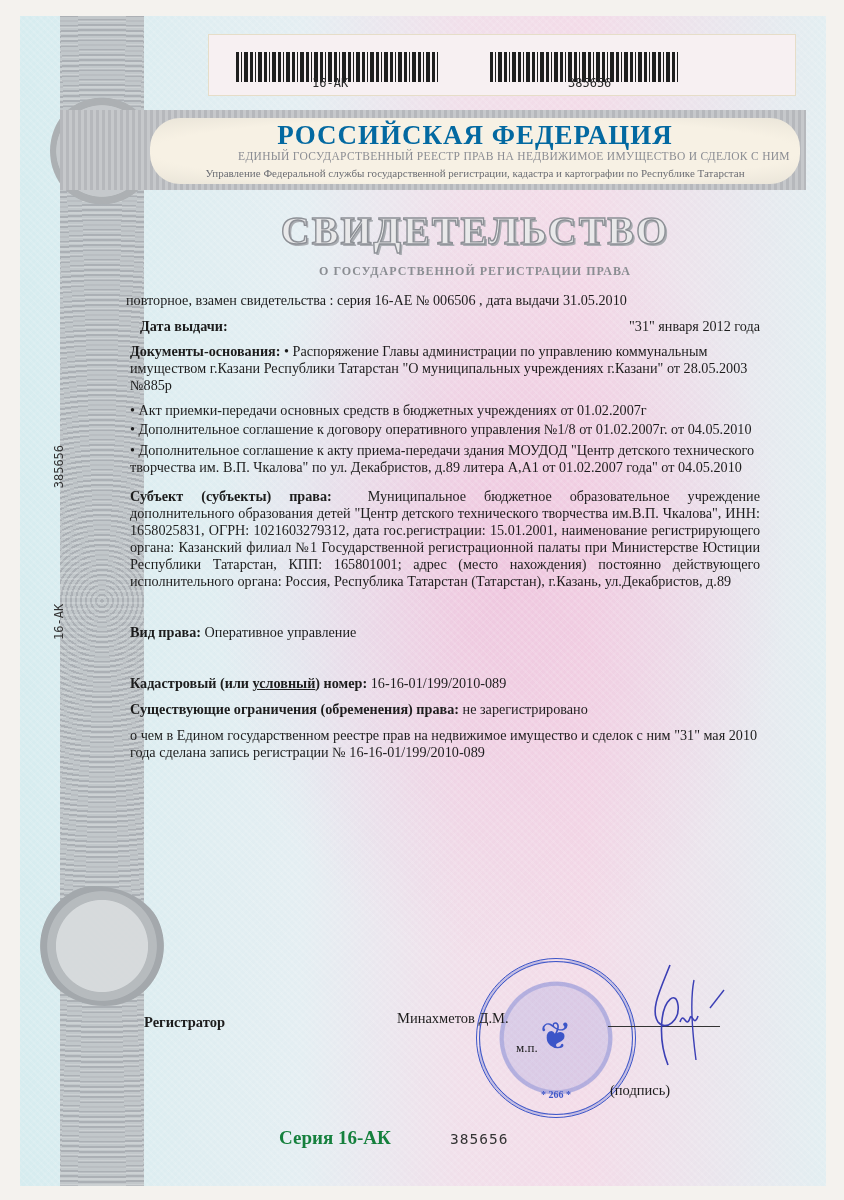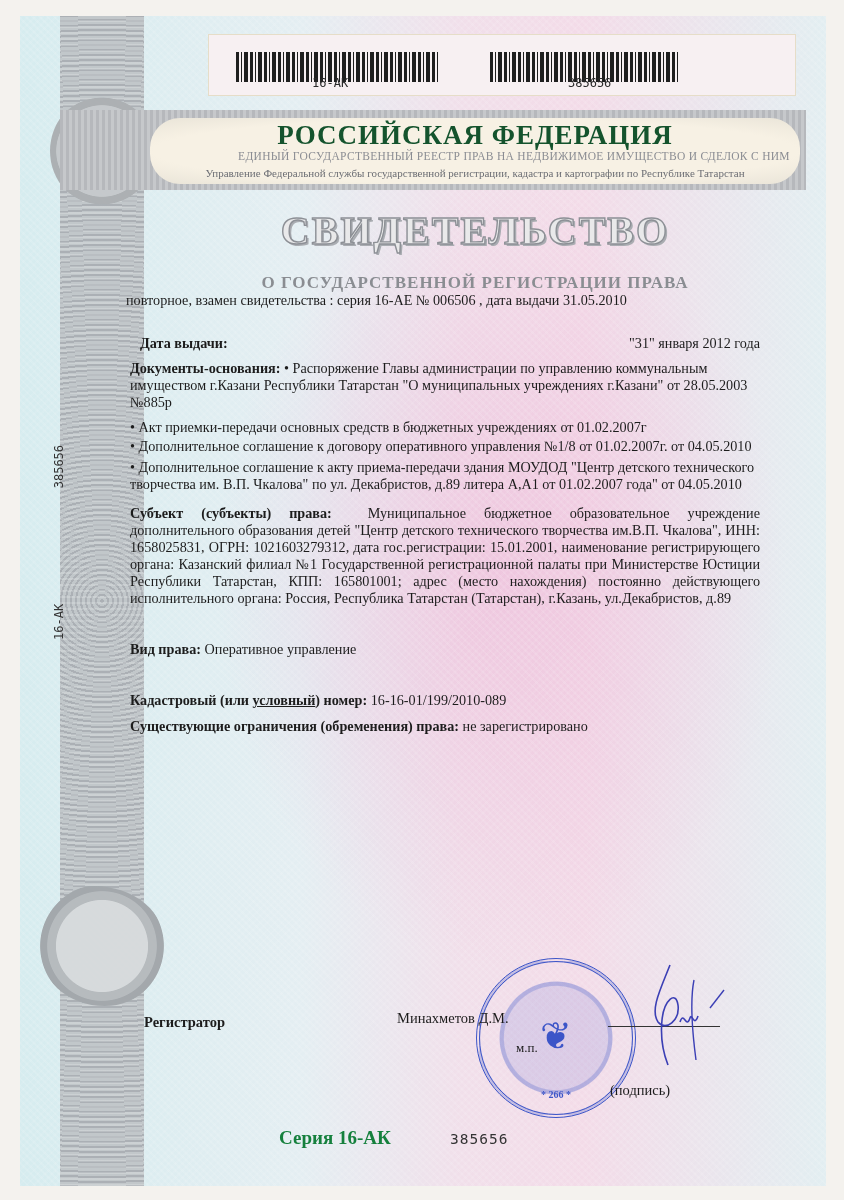--- a/index.html
+++ b/index.html
@@ -57,39 +57,39 @@
   }
   .barcode {
     position: absolute; top: 52px; height: 30px;
     background: repeating-linear-gradient(90deg, #1f1f1f 0 3px, transparent 3px 5px, #1f1f1f 5px 6px, transparent 6px 8px, #1f1f1f 8px 12px, transparent 12px 14px);
   }
   .barcode-label {
     position: absolute; top: 76px; font-family: "DejaVu Sans Mono", monospace; font-size: 12px; color: #2a2a2a;
   }
   .t-russia {
     position: absolute; left: 150px; width: 650px; top: 120px; text-align: center;
-    font-size: 27px; letter-spacing: 1px; color: #14532d; font-weight: bold;
+    font-size: 27px; letter-spacing: 1px; color: #0369a1; font-weight: bold;
   }
   .t-registry {
     position: absolute; left: 150px; width: 728px; top: 150px; text-align: center;
     font-size: 11.5px; letter-spacing: 0.3px; color: #8b8d93;
   }
   .t-department {
     position: absolute; left: 150px; width: 650px; top: 167px; text-align: center;
     font-size: 11px; color: #6c6e74;
   }
   .t-cert {
     position: absolute; left: 150px; width: 650px; top: 207px; text-align: center;
     font-size: 40px; font-weight: bold; letter-spacing: 2px;
     color: #e9e9ea; -webkit-text-stroke: 1.4px #8d9096;
     text-shadow: 2px 2px 0 #a9acb1;
   }
   .t-subtitle {
-    position: absolute; left: 150px; width: 650px; top: 273px; text-align: center;
-    font-size: 17px; font-weight: bold; letter-spacing: 1px; color: #8a8d92;
+    position: absolute; left: 150px; width: 650px; top: 264px; text-align: center;
+    font-size: 12px; font-weight: bold; letter-spacing: 1px; color: #8a8d92;
   }
   .content {
     position: absolute; left: 130px; top: 290px; width: 630px;
     font-size: 14.2px; line-height: 17px;
   }
   .content p { margin: 0; }
   .b { font-weight: bold; }
   .row { display: flex; justify-content: space-between; }
   .just { text-align: justify; }
   .ul { text-decoration: underline; }
@@ -136,21 +136,21 @@
 <div class="t-russia">РОССИЙСКАЯ  ФЕДЕРАЦИЯ</div>
 <div class="t-registry">ЕДИНЫЙ ГОСУДАРСТВЕННЫЙ РЕЕСТР ПРАВ НА НЕДВИЖИМОЕ ИМУЩЕСТВО И СДЕЛОК С НИМ</div>
 <div class="t-department">Управление Федеральной службы государственной регистрации, кадастра и картографии по Республике Татарстан</div>
 
 <div class="t-cert">СВИДЕТЕЛЬСТВО</div>
 <div class="t-subtitle">О ГОСУДАРСТВЕННОЙ РЕГИСТРАЦИИ ПРАВА</div>
 
 <div class="content">
   <p style="margin-left:-4px; margin-top:2px;">повторное, взамен свидетельства : серия 16-АЕ  № 006506 , дата выдачи 31.05.2010</p>
 
-  <div class="row" style="margin-top:26px; margin-left:10px;">
+  <div class="row" style="margin-top:9px; margin-left:10px;">
     <span class="b">Дата выдачи:</span>
     <span>"31" января 2012 года</span>
   </div>
 
   <div style="margin-top:8px;">
     <p>
       <span class="b">Документы-основания:</span>
       <span>• Распоряжение Главы администрации по управлению коммунальным имуществом г.Казани Республики Татарстан "О муниципальных учреждениях г.Казани" от 28.05.2003 №885р</span>
     </p>
     <p style="margin-top:8px;">• Акт приемки-передачи основных средств в бюджетных учреждениях от 01.02.2007г</p>
@@ -172,20 +172,21 @@
   <p style="margin-top:34px;">
     <span class="b">Кадастровый (или </span><span class="b ul">условный</span><span class="b">) номер:</span>
     <span>16-16-01/199/2010-089</span>
   </p>
 
   <p style="margin-top:9px;">
     <span class="b">Существующие ограничения (обременения) права:</span>
     <span>не зарегистрировано</span>
   </p>
 
+  <p style="margin-top:9px;">о чем в Едином государственном реестре прав на недвижимое имущество и сделок с ним  "31" мая 2010 года сделана запись регистрации № 16-16-01/199/2010-089</p>
 </div>
 
 <div class="stamp">
   <span class="stamp-eagle">❦</span>
   <span class="stamp-num">* 266 *</span>
 </div>
 <div class="registrar-label">Регистратор</div>
 <div class="registrar-name">Минахметов Д.М.</div>
 <div class="sig-line"></div>
 <div class="mp-label">м.п.</div>

